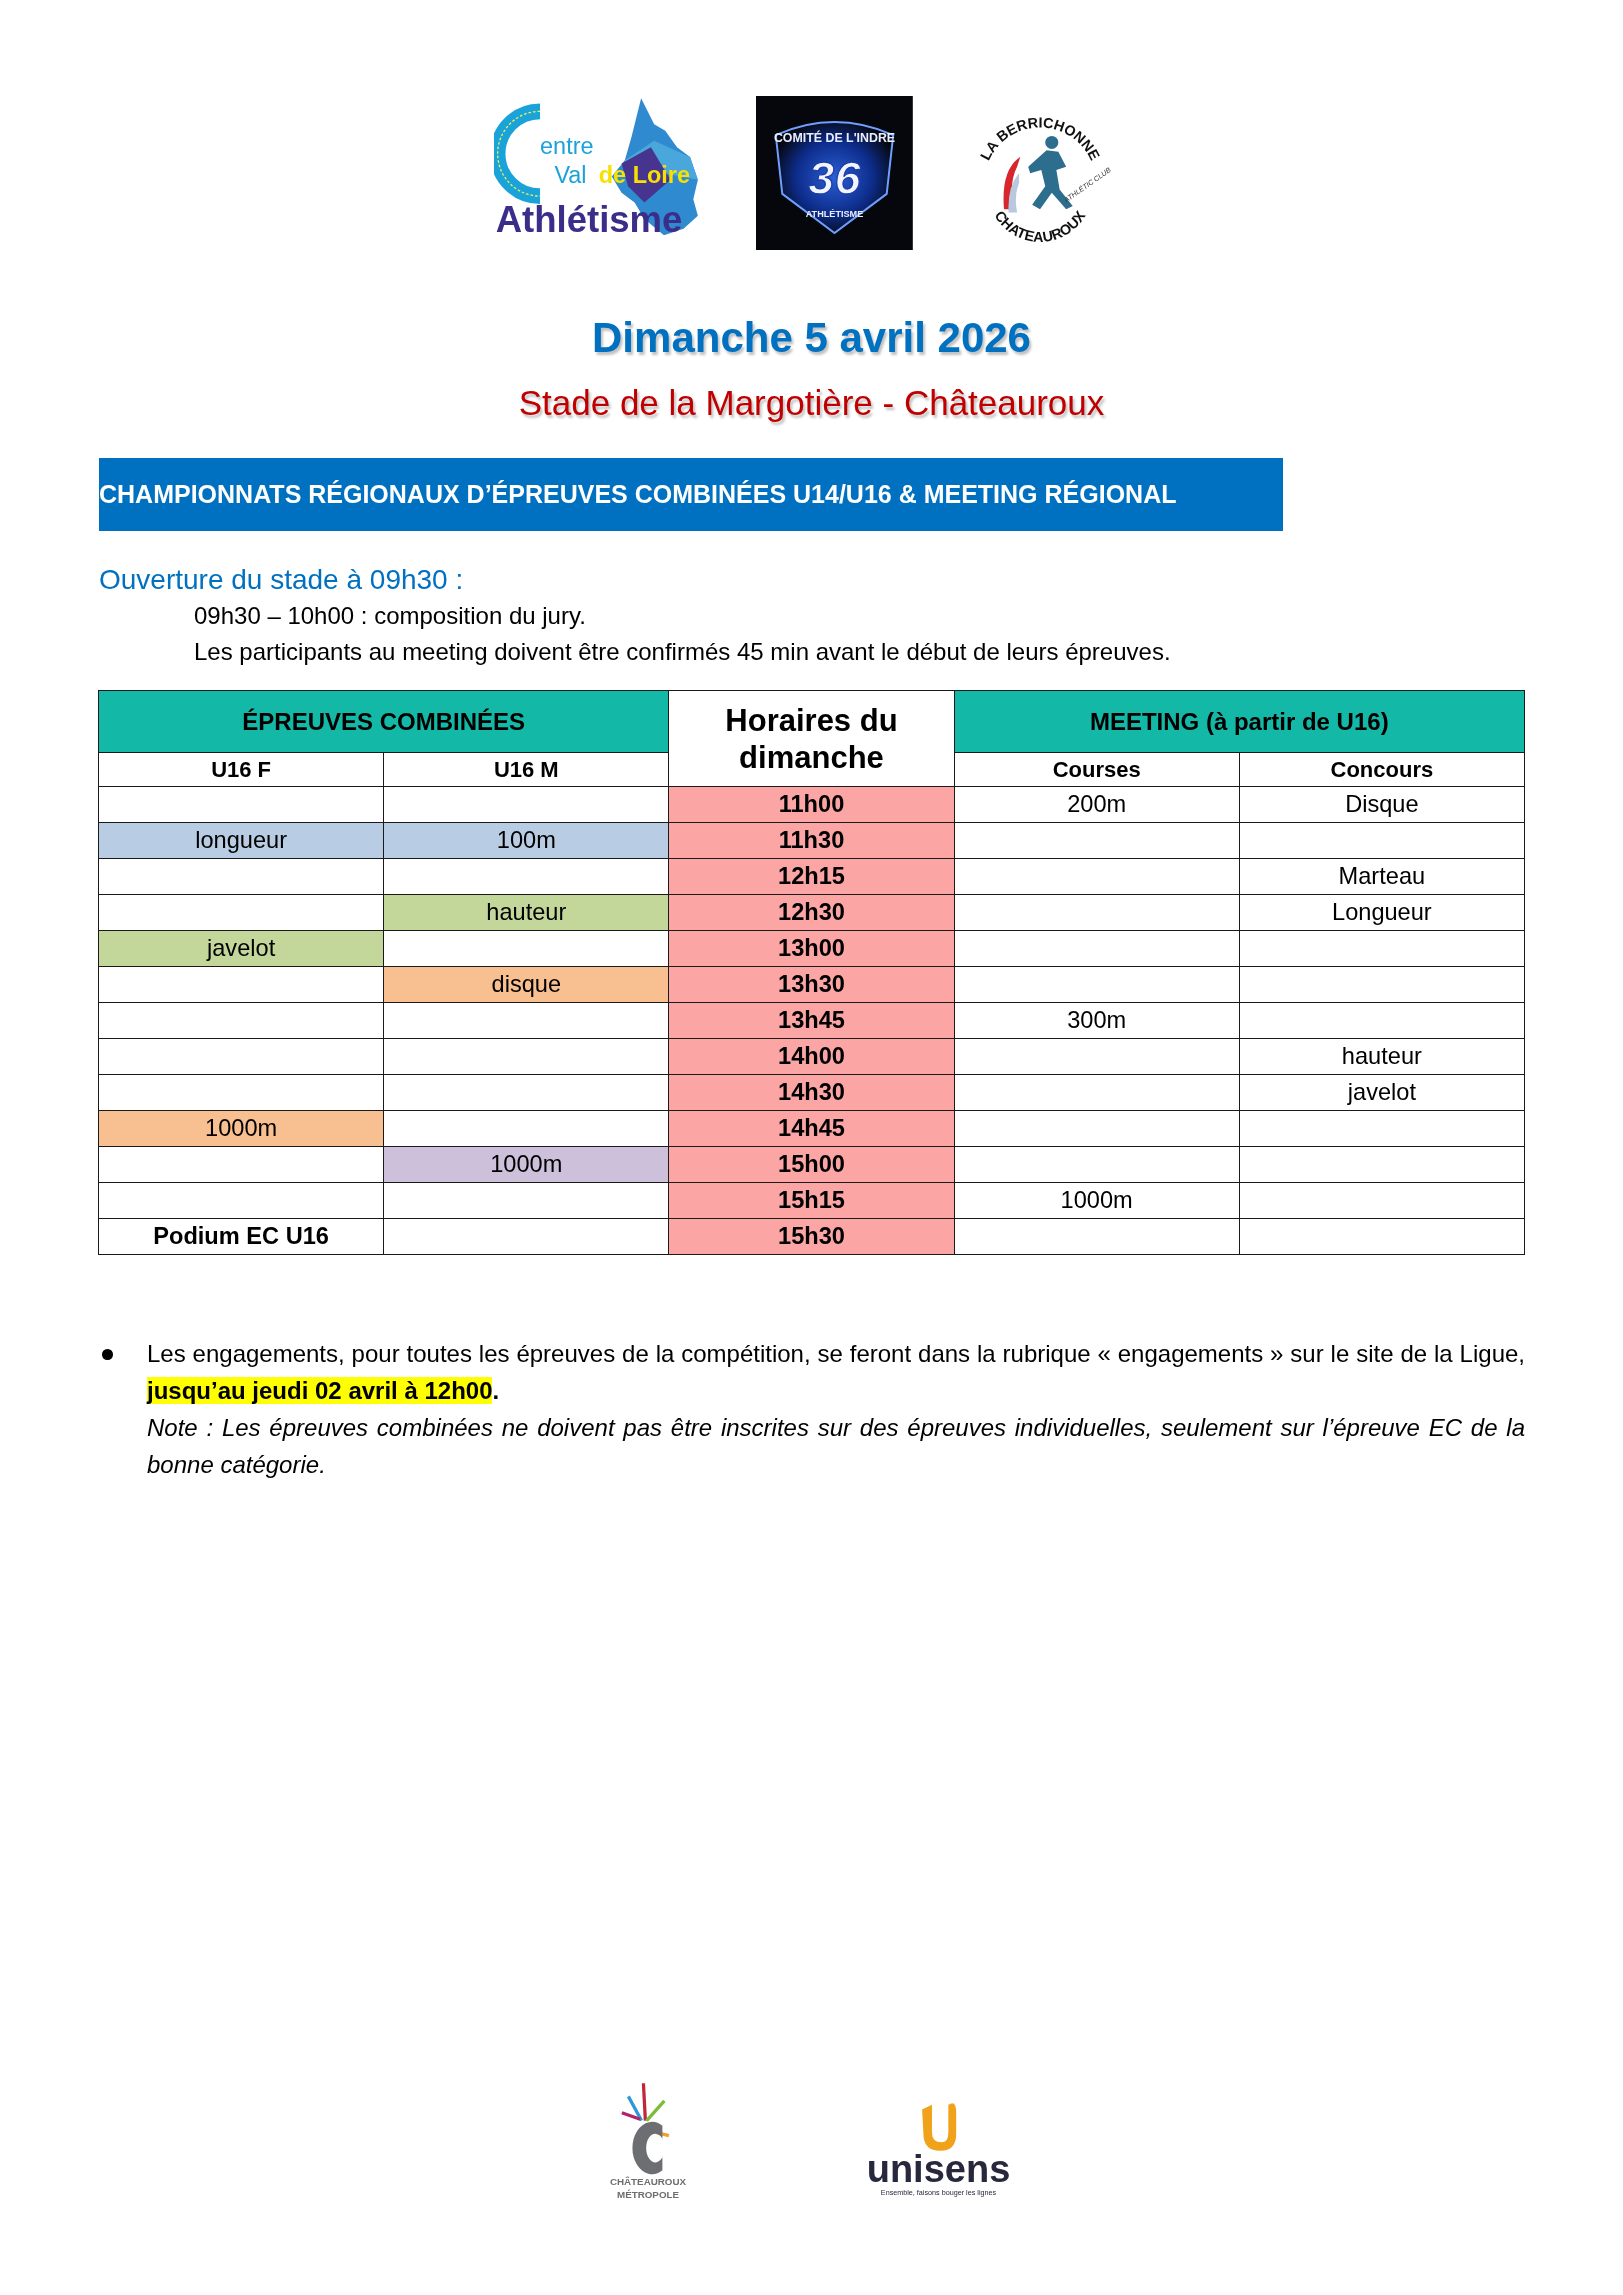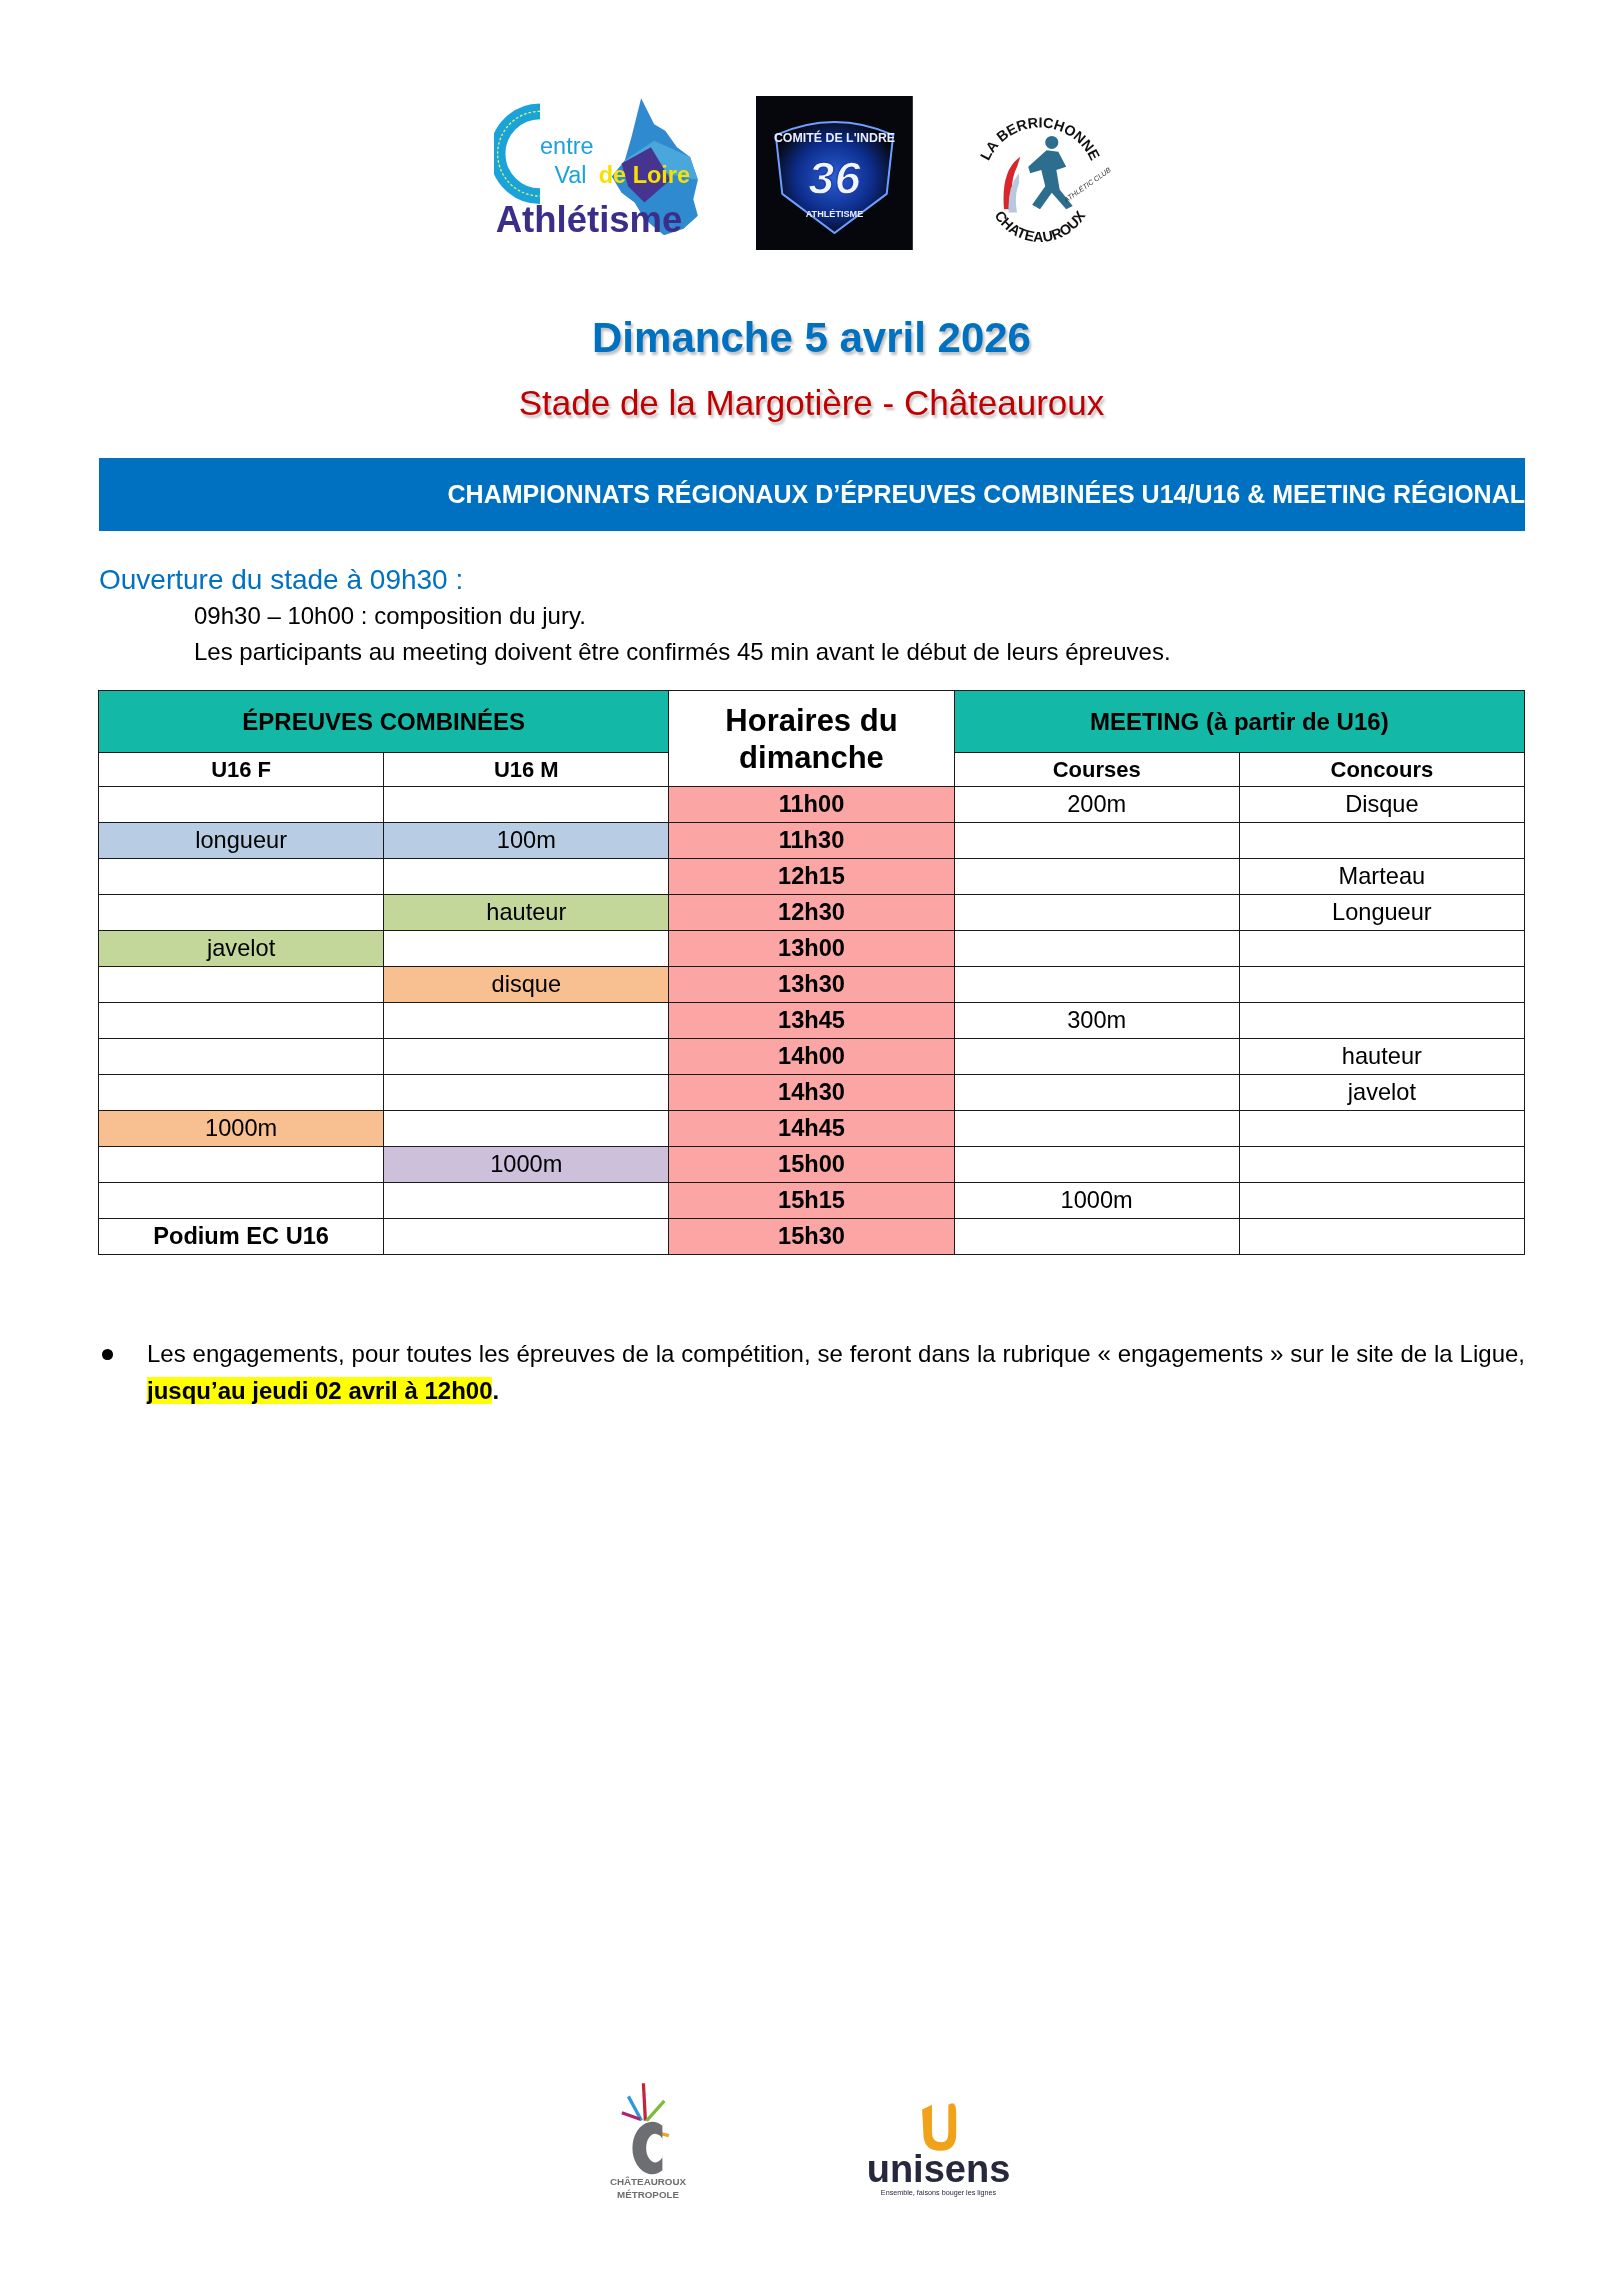--- a/index.html
+++ b/index.html
@@ -15,22 +15,22 @@
 
   
   .title-date { left:0; width:1623px; top:314px; text-align:center;
     font-size:42px; font-weight:bold; color:#0070C0; letter-spacing:0px;
     text-shadow: 2px 2.6px 2.6px rgba(0,0,0,0.25); font-family:"Liberation Sans", sans-serif; }
   .title-venue { left:0; width:1623px; top:383px; text-align:center;
     font-size:35px; font-weight:normal; color:#C00000;
     text-shadow: 2px 2.6px 2.6px rgba(0,0,0,0.25); font-family:"Liberation Sans", sans-serif; }
 
   
-  .banner { left:99px; top:458px; width:1426px; height:73px; background:#0070C0;
-    color:#fff; font-weight:bold; font-size:25px; display:flex; align-items:center; justify-content:flex-end;
+  .banner { left:99px; top:458px; width:1184px; height:73px; background:#0070C0;
+    color:#fff; font-weight:bold; font-size:25px; display:flex; align-items:center; justify-content:flex-start;
     letter-spacing:0px; }
 
   
   .opening-title { left:99px; top:564px; font-size:28px; font-weight:normal; color:#0070C0; }
   .opening-line { left:194px; font-size:24px; color:#000; }
   #opening-line-1 { top:602px; }
   #opening-line-2 { top:638px; }
 
   
   table.sched { position:absolute; left:98px; top:690px; width:1427px;
@@ -238,20 +238,21 @@
         <td class="time">15h30</td>
         <td></td>
         <td></td>
       </tr>
     </tbody>
 </table>
 
 <div class="abs bullet"></div>
 <div class="abs note-block">
   <span>Les engagements, pour toutes les épreuves de la compétition, se feront dans la rubrique « engagements » sur le site de la Ligue, </span><span class="hl">jusqu’au jeudi 02 avril à 12h00</span><span style="font-weight:bold">.</span>
+  <span class="it">Note : Les épreuves combinées ne doivent pas être inscrites sur des épreuves individuelles, seulement sur l’épreuve EC de la bonne catégorie.</span>
 </div>
 
 <div class="logo" id="logo-chx">
   <svg width="92" height="121" viewBox="0 0 140 185">
     <line x1="63" y1="5" x2="66" y2="62" stroke="#c0283a" stroke-width="5"></line>
     <line x1="40" y1="25" x2="60" y2="62" stroke="#2c9ad8" stroke-width="5"></line>
     <line x1="95" y1="32" x2="68" y2="62" stroke="#7bbd3a" stroke-width="5"></line>
     <line x1="30" y1="50" x2="58" y2="60" stroke="#b0236e" stroke-width="5"></line>
     <line x1="82" y1="80" x2="102" y2="85" stroke="#f3a02b" stroke-width="5"></line>
     <path d="M92 70 A30 40 0 1 0 92 138 L92 118 A14 22 0 1 1 92 90 Z" fill="#6d6e71"></path>

